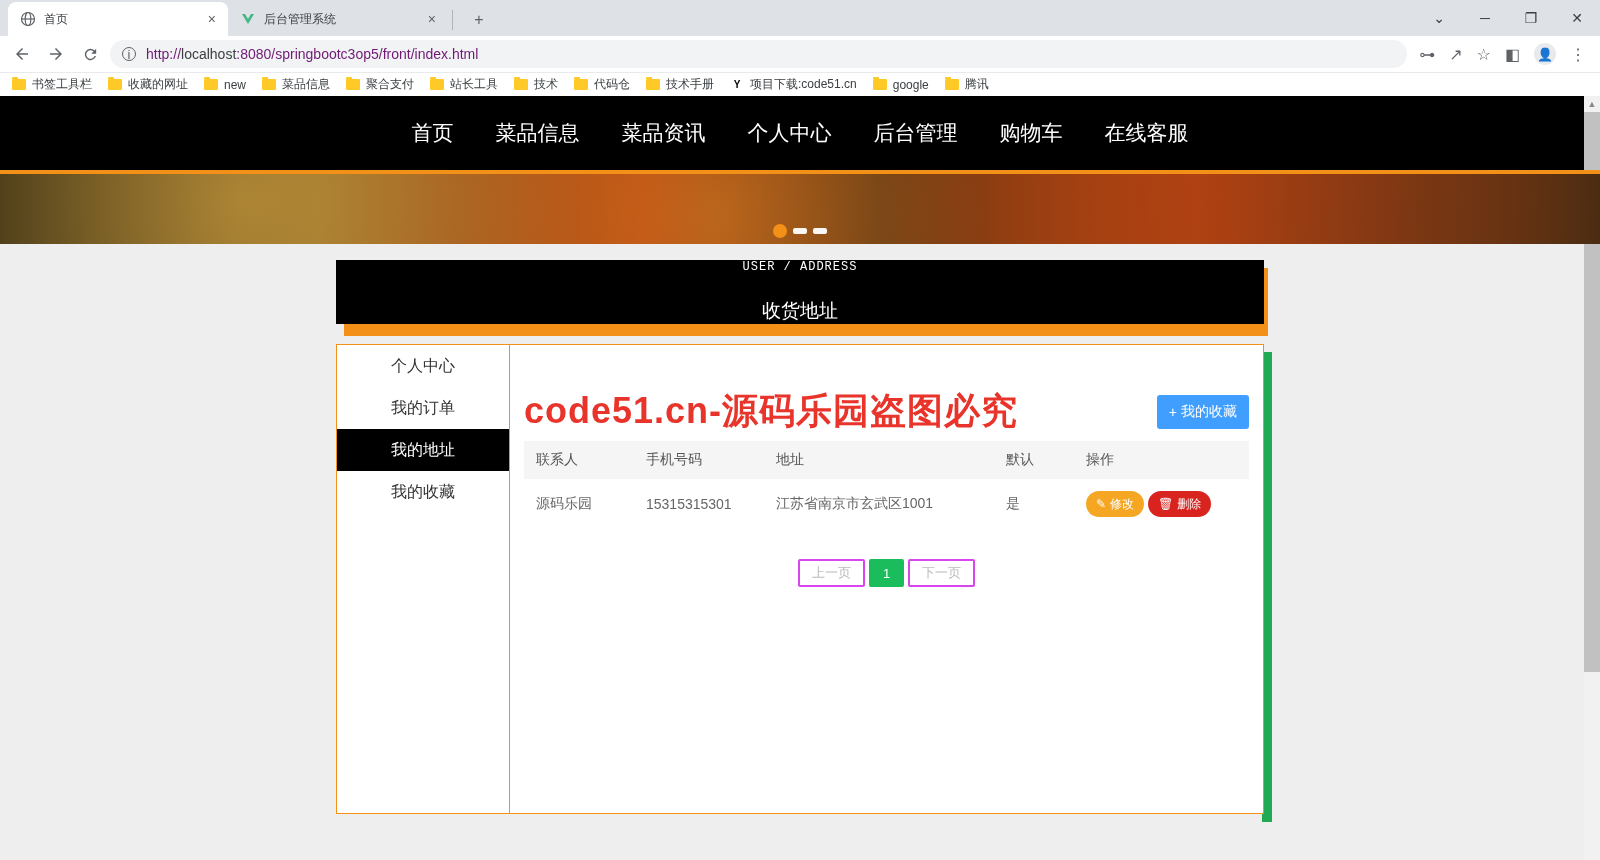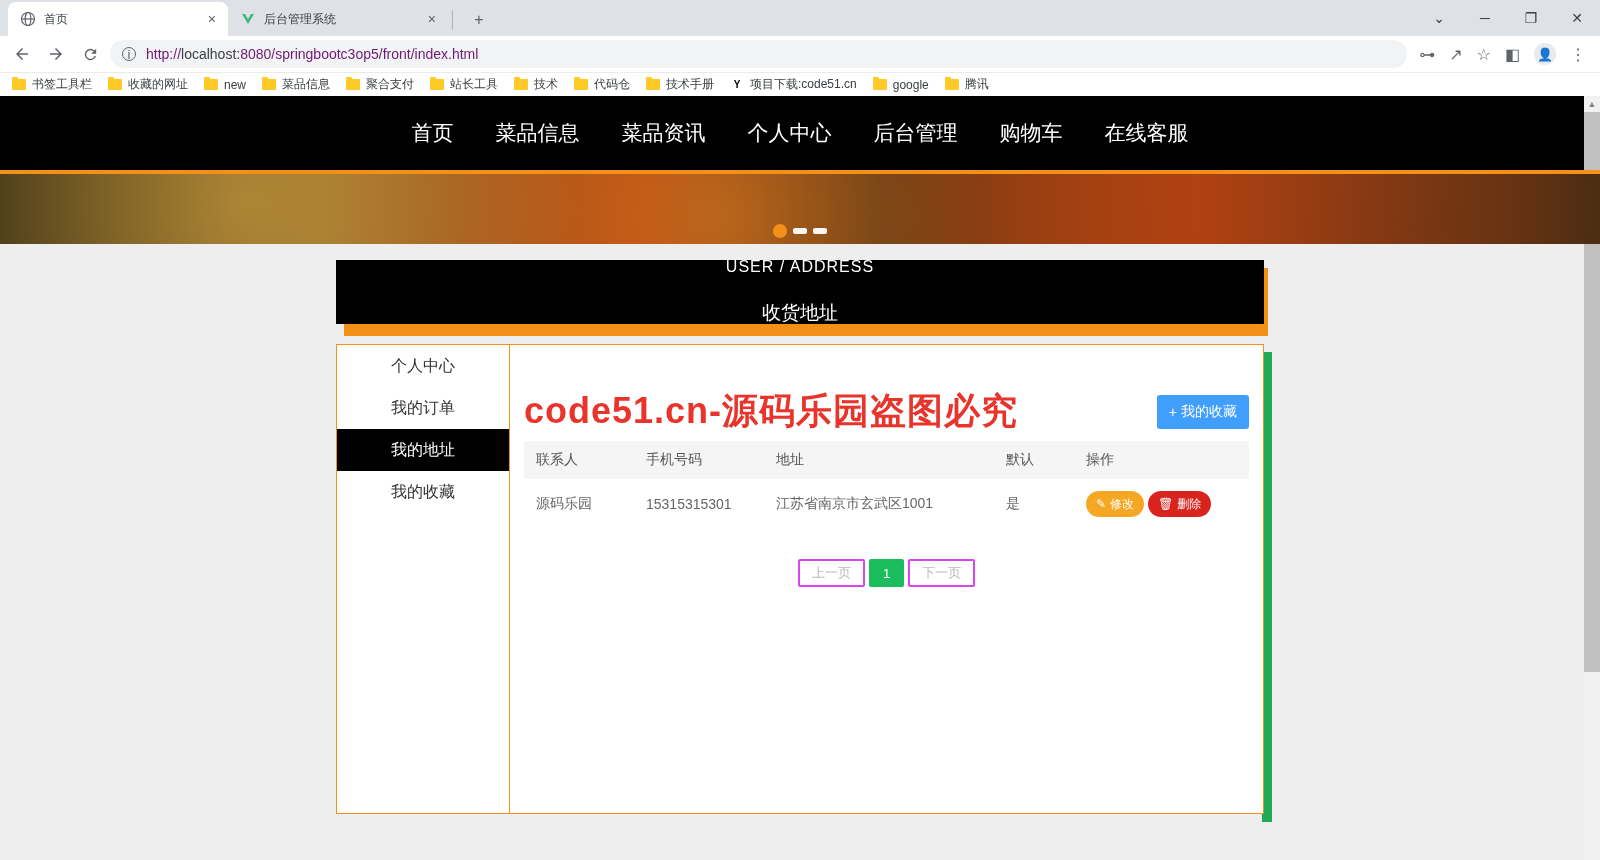--- a/index.html
+++ b/index.html
@@ -42,21 +42,21 @@
 
 .banner { height: 74px; border-top: 4px solid #f29018; background: linear-gradient(90deg, #3a2f14 0%, #896527 20%, #b8430f 40%, #5a3612 55%, #c84d10 75%, #3d2811 100%); position: relative; overflow: hidden; }
 .banner::before { content: ''; position: absolute; inset: 0; background: radial-gradient(circle at 15% 40%, rgba(255,200,80,0.4) 0%, transparent 25%), radial-gradient(circle at 45% 60%, rgba(220,140,40,0.5) 0%, transparent 30%), radial-gradient(circle at 75% 30%, rgba(180,60,20,0.5) 0%, transparent 35%), radial-gradient(circle at 90% 55%, rgba(90,50,20,0.6) 0%, transparent 30%); }
 .carousel-dots { position: absolute; bottom: 6px; left: 50%; transform: translateX(-50%); display: flex; gap: 6px; }
 .carousel-dots .dot { width: 14px; height: 6px; background: rgba(255,255,255,0.95); border-radius: 2px; }
 .carousel-dots .dot.active { width: 14px; height: 14px; border-radius: 50%; background: #f29018; margin-top: -4px; }
 
 .content-wrap { width: 928px; margin: 16px auto 0; position: relative; }
 .title-shadow { position: absolute; left: 8px; top: 8px; width: 924px; height: 68px; background: #f29018; z-index: 0; }
 .title-block { position: relative; z-index: 1; background: #000; color: #fff; height: 64px; display: flex; flex-direction: column; align-items: center; justify-content: center; }
-.title-block .en { font-size: 16px; letter-spacing: 1px; font-family: Liberation Sans, sans-serif; }
+.title-block .en { font-size: 12px; letter-spacing: 1px; font-family: Liberation Mono, monospace; }
 .title-block .zh { font-size: 19px; font-family: "SimSun", serif; margin-top: 24px; }
 
 .main-box { display: flex; margin-top: 20px; position: relative; }
 .main-shadow { position: absolute; right: -8px; top: 8px; width: 10px; height: 100%; background: #1faa53; }
 .sidebar { width: 174px; border: 1px solid #f29018; background: #fff; min-height: 470px; }
 .sidebar-item { height: 42px; display: flex; align-items: center; justify-content: center; font-size: 16px; color: #333; cursor: pointer; }
 .sidebar-item.active { background: #000; color: #fff; }
 
 .content { flex: 1; border: 1px solid #f29018; border-left: none; background: #fff; min-height: 470px; padding: 20px 14px; position: relative; }
 .watermark { position: absolute; left: 14px; top: 42px; font-size: 36px; font-weight: bold; color: #e8342a; letter-spacing: 1px; font-family: "SimHei", sans-serif; z-index: 5; pointer-events: none; white-space: nowrap; }

